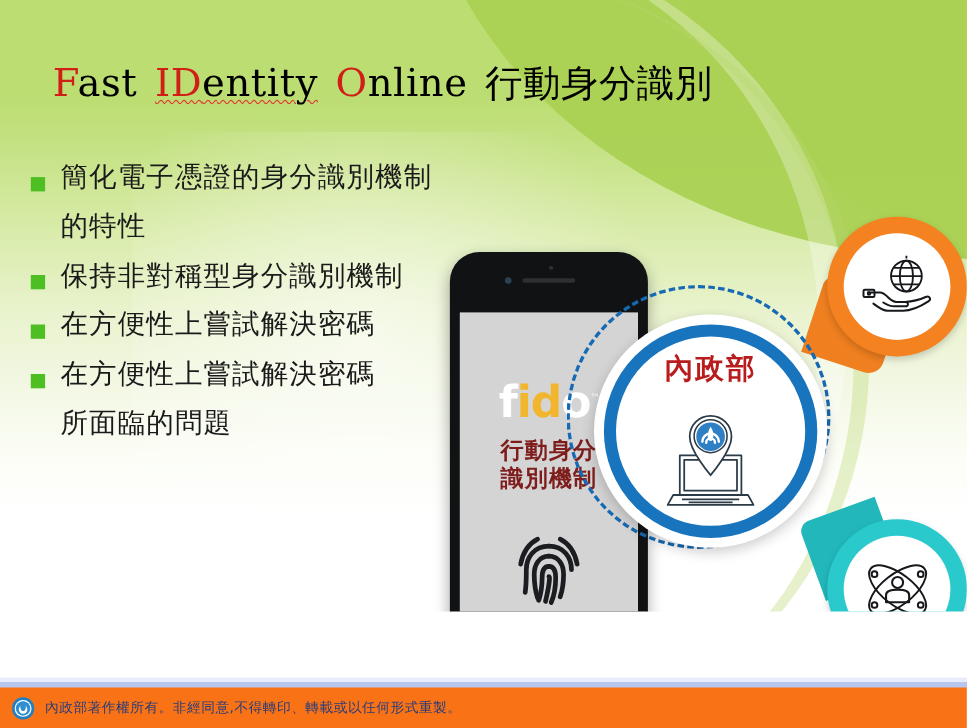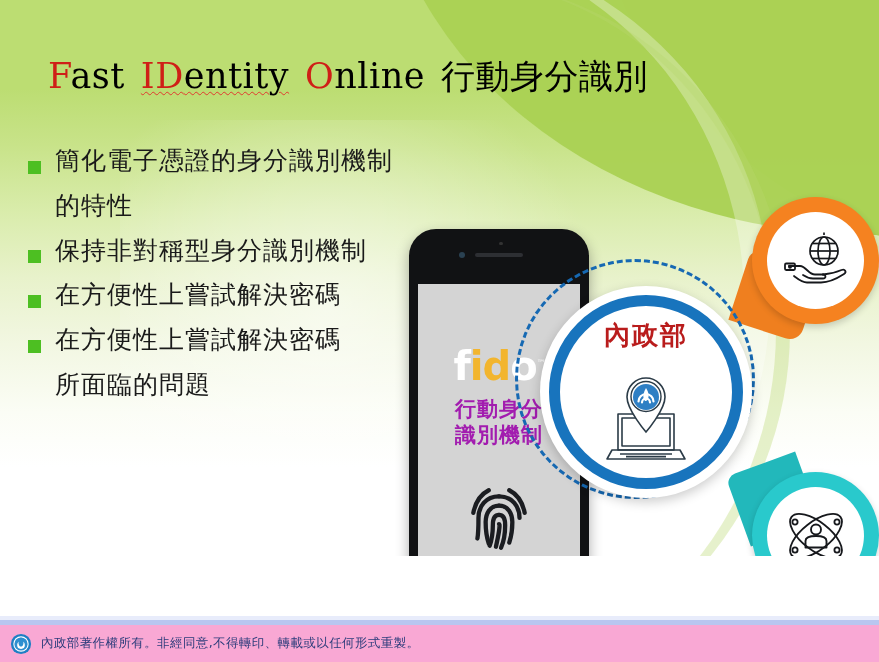--- a/index.html
+++ b/index.html
@@ -117,21 +117,21 @@
     position:absolute; left:0; right:0; top:62px; text-align:center;
     font-family:"DejaVu Sans","Liberation Sans",sans-serif;
     font-size:40px; font-weight:bold; letter-spacing:-1px; line-height:1;
   }
   .fido-logo .w{ color:#ffffff; }
   .fido-logo .g{ color:#f2b52e; }
   .fido-logo .tm{ font-size:9px; vertical-align:super; color:#ffffff; font-weight:normal;}
   .fido-sub{
     position:absolute; left:0; right:0; top:112px; text-align:center;
     font-family:"DejaVu Sans","Liberation Sans",sans-serif;
-    font-size:21px; font-weight:bold; color:#a21caf; line-height:1.25;
+    font-size:21px; font-weight:bold; color:#7f1d1d; line-height:1.25;
     letter-spacing:1px;
   }
   .fp{
     position:absolute; left:50%; top:198px; transform:translateX(-50%);
     width:66px; height:76px;
   }
 
   
   .pin{ position:absolute; }
   .pin .disc{
@@ -186,21 +186,21 @@
     font-size:26px; font-weight:bold; color:#b91c1c; letter-spacing:2px;
   }
   #circle-main .glyph{
     position:absolute; left:50%; top:80px; transform:translateX(-50%);
     width:112px; height:100px;
   }
 
   
   #footer{
     position:absolute; left:0; bottom:0; width:879px; height:42px;
-    background:#f9a8d4; border-top:5px solid #b9c6f0;
+    background:#f97316; border-top:5px solid #b9c6f0;
     display:flex; align-items:center; padding-left:10px;
   }
   #footer .logo{ width:22px; height:22px; flex:0 0 22px; margin-right:9px; }
   #footer .txt{
     font-family:"DejaVu Sans","Liberation Sans",sans-serif;
     font-size:12.5px; color:#2a3b7a; letter-spacing:.4px; white-space:nowrap;
   }
   #footer-strip{
     position:absolute; left:0; bottom:42px; width:879px; height:4px;
     background:#e8ecfb;

